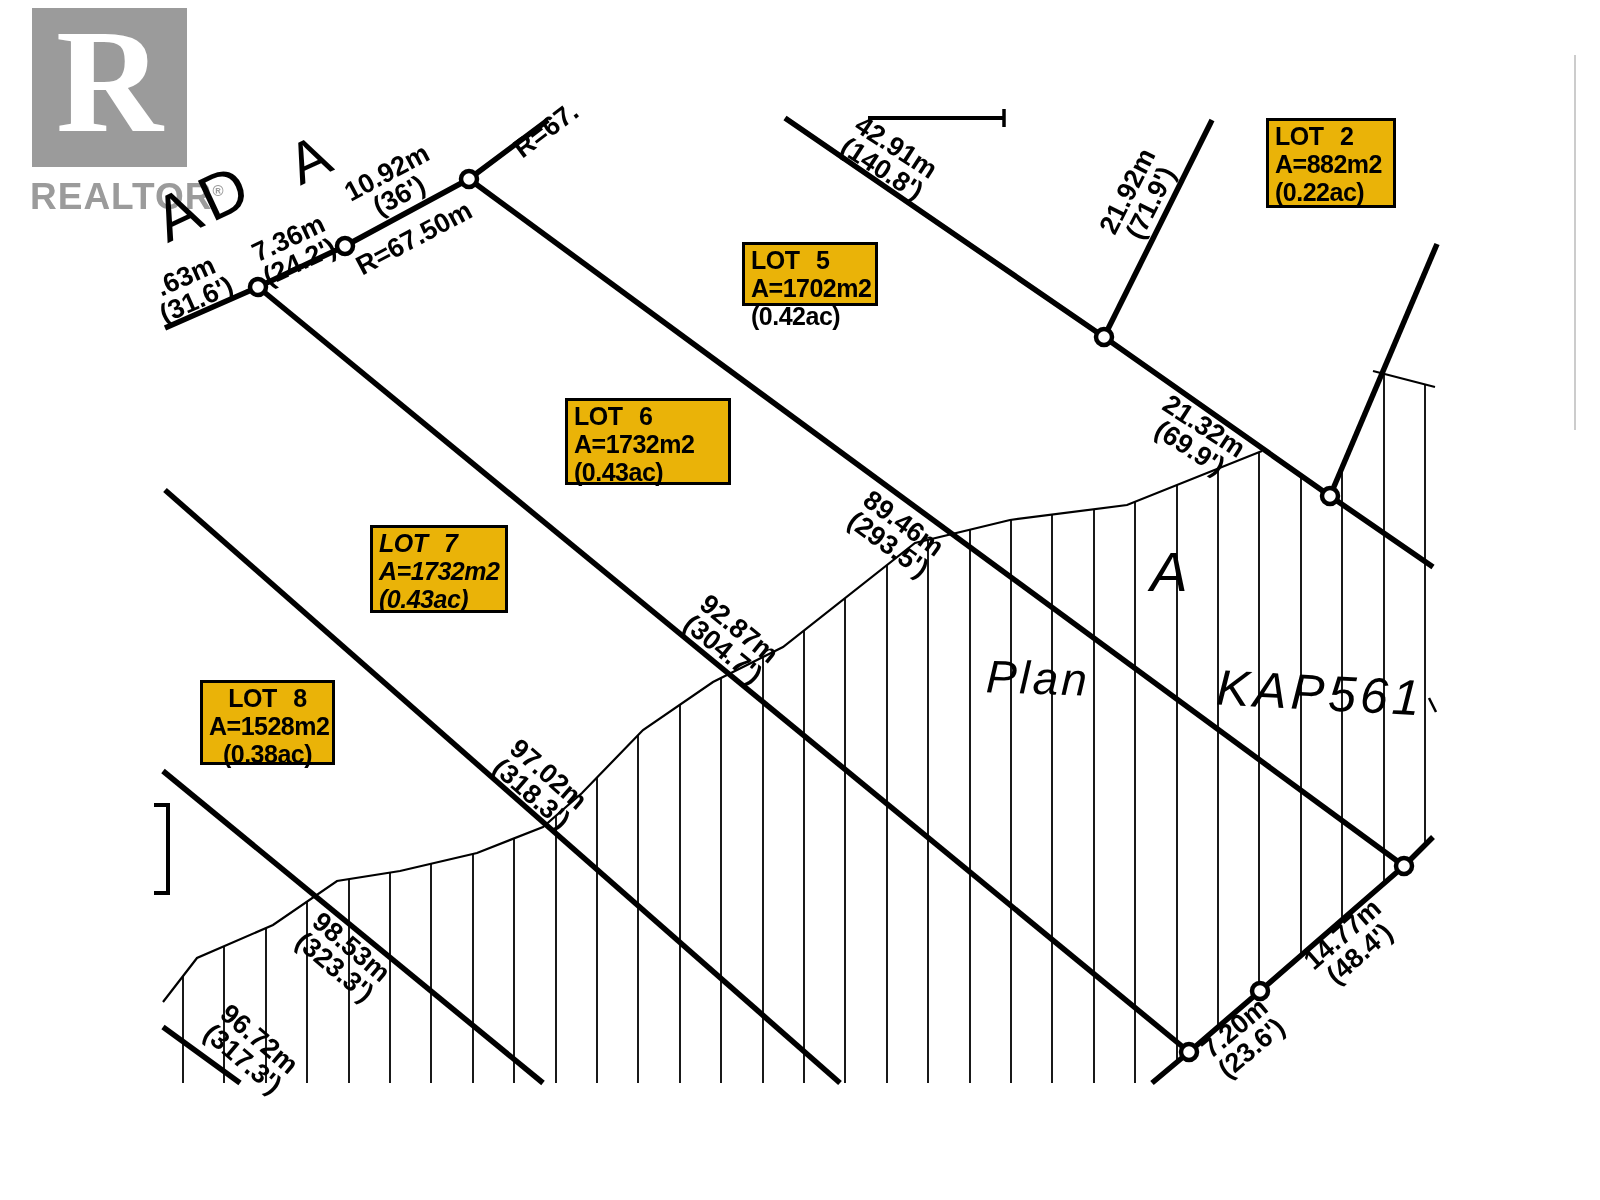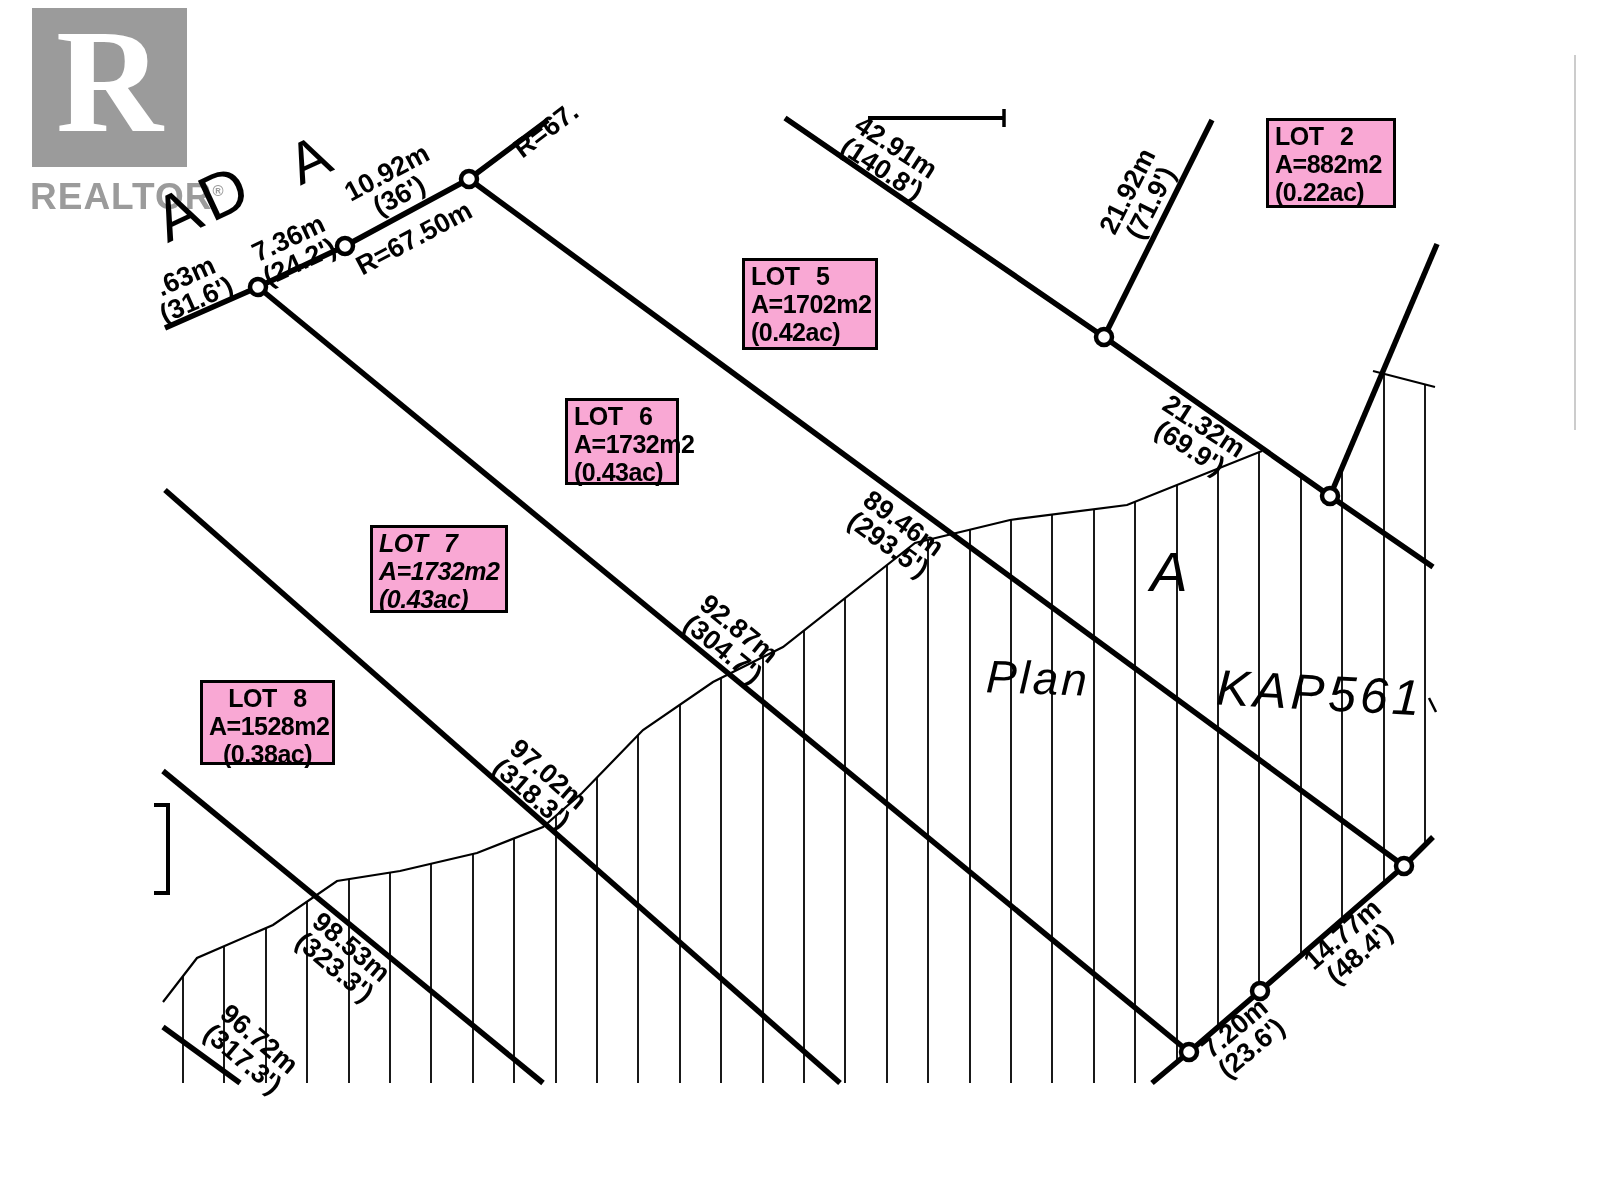--- a/index.html
+++ b/index.html
@@ -1,21 +1,21 @@
 <!DOCTYPE html>
 <html><head>
 <meta charset="utf-8">
 <style>
   html,body{margin:0;padding:0;background:#ffffff;}
   #stage{position:relative;width:1600px;height:1200px;background:#ffffff;overflow:hidden;
          font-family:"Liberation Sans",sans-serif;}
   #plat-svg{position:absolute;left:0;top:0;}
   .lbl{position:absolute;color:#000;font-weight:700;font-size:27px;line-height:26px;
        text-align:center;white-space:nowrap;transform-origin:center center;}
-  .lot-box{position:absolute;border:3px solid #000;background:#f9a8d4;box-sizing:border-box;
+  .lot-box{position:absolute;border:3px solid #000;background:#eab308;box-sizing:border-box;
            padding:1px 6px 2px 6px;color:#000;font-weight:700;font-size:25px;line-height:28px;
            letter-spacing:-0.5px;white-space:nowrap;}
   .lot-title{word-spacing:10px;}
   .cursive{position:absolute;color:#000;font-style:italic;font-weight:400;white-space:nowrap;
            transform-origin:center center;}
   .roadtxt{position:absolute;color:#000;font-weight:400;white-space:nowrap;transform-origin:center center;}
   #realtor-logo-box{position:absolute;left:32px;top:8px;width:155px;height:159px;background:#9b9b9b;}
   #realtor-logo-r{position:absolute;left:50%;top:50%;transform:translate(-50%,-54%);
                   color:#ffffff;font-size:148px;font-weight:700;font-family:"Liberation Serif",serif;}
   #realtor-brand{position:absolute;left:30px;top:176px;color:#9b9b9b;font-size:37px;font-weight:700;
@@ -106,26 +106,26 @@
   <div id="realtor-brand"><span>REALTOR</span><span id="realtor-reg">®</span></div>
 
   <div class="roadtxt" style="left:204px;top:202px;font-size:64px;letter-spacing:6px;transform:translate(-50%,-50%) rotate(-25deg);">AD</div>
   <div class="roadtxt" style="left:309px;top:159px;font-size:58px;transform:translate(-50%,-50%) rotate(-25deg);">A</div>
 
   <div class="lot-box" style="left:1266px;top:118px;width:130px;height:90px;">
     <div class="lot-title">LOT 2</div>
     <div>A=882m2</div>
     <div>(0.22ac)</div>
   </div>
-  <div class="lot-box" style="left:742px;top:242px;width:136px;height:92px;margin-top:16px;">
+  <div class="lot-box" style="left:742px;top:242px;width:136px;height:64px;">
     <div class="lot-title">LOT 5</div>
     <div>A=1702m2</div>
     <div>(0.42ac)</div>
   </div>
-  <div class="lot-box" style="left:565px;top:398px;width:114px;height:87px;">
+  <div class="lot-box" style="left:565px;top:398px;width:166px;height:87px;">
     <div class="lot-title">LOT 6</div>
     <div>A=1732m2</div>
     <div>(0.43ac)</div>
   </div>
   <div class="lot-box" style="left:370px;top:525px;width:138px;height:88px;font-style:italic;">
     <div class="lot-title">LOT 7</div>
     <div>A=1732m2</div>
     <div>(0.43ac)</div>
   </div>
   <div class="lot-box" style="left:200px;top:680px;width:135px;height:85px;text-align:center;">

